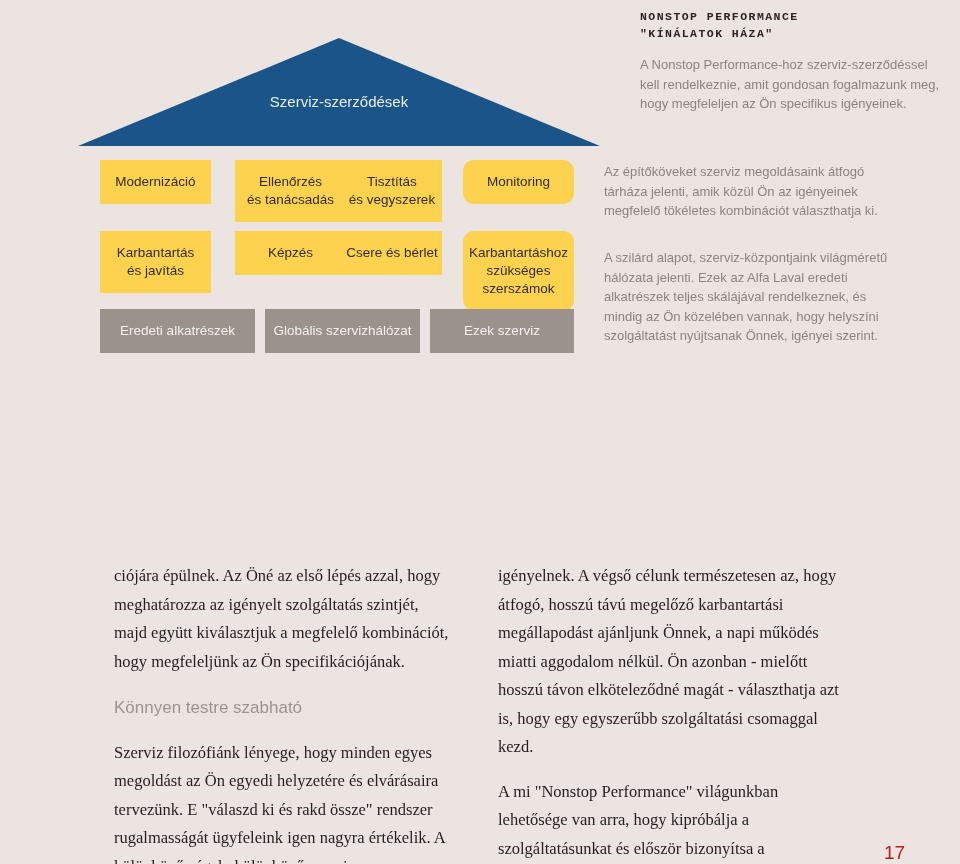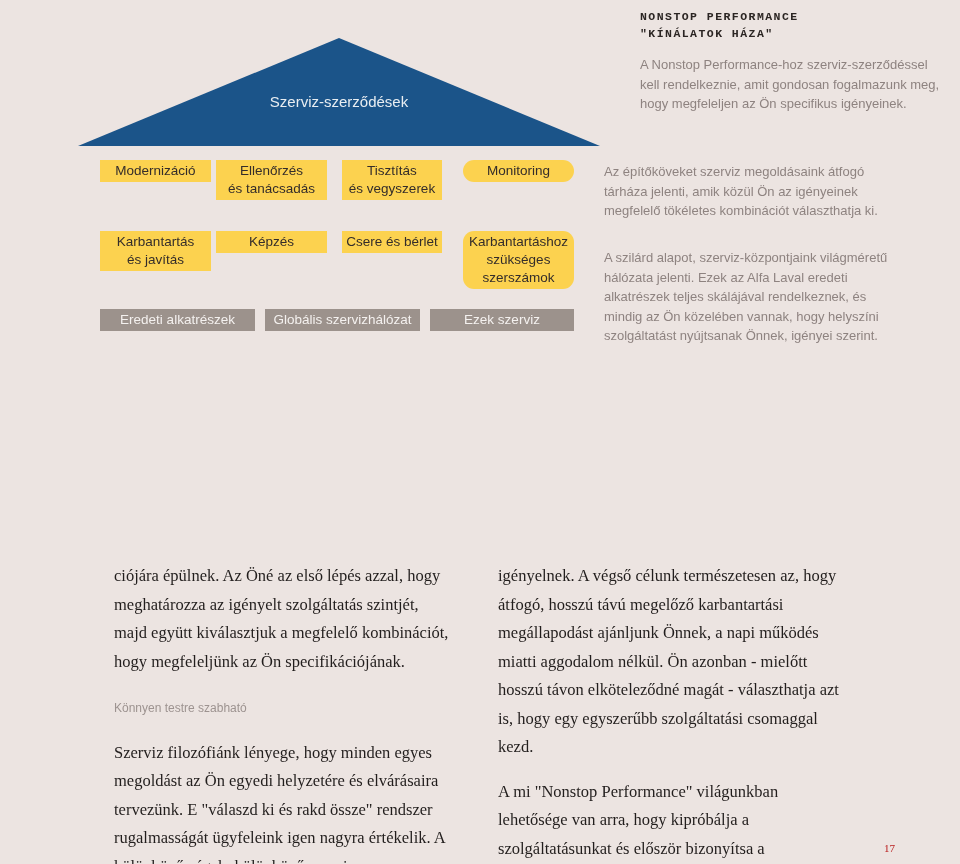--- a/index.html
+++ b/index.html
@@ -71,40 +71,40 @@
     left: 100px;
     width: 476px;
   }
   .cell {
     position: absolute;
     box-sizing: border-box;
     display: flex;
     align-items: center;
     justify-content: center;
     text-align: center;
-    padding: 2px 4px;
+    padding: 13px 4px;
     font-size: 13.5px;
     line-height: 18px;
   }
   .cell.yellow {
     background: #fcd24f;
     color: #342d2a;
   }
   .cell.grey {
     background: #9c928c;
     color: #f4f1ef;
   }
 
   
   .row1 { top: 160px; height: 61px; }
   .row2 { top: 231px; height: 62px; }
   .row3 { top: 309px; height: 52px; }
 
   .c1 { left: 0px;   width: 111px; }
-  .c2 { left: 116px; width: 111px; }
+  .c2 { left: 135px; width: 111px; }
   .c3 { left: 242px; width: 100px; }
   .c4 { left: 363px; width: 111px; border-radius: 11px; }
 
   .g1 { left: 0px;   width: 155px; }
   .g2 { left: 165px; width: 155px; }
   .g3 { left: 330px; width: 144px; }
 
   .side-par {
     position: absolute;
     left: 604px;
@@ -126,34 +126,33 @@
     line-height: 28.5px;
     color: #221e1d;
   }
   .body-col.left  { left: 98px; }
   .body-col.right { left: 482px; width: 380px; }
 
   .body-col p { margin: 16px; }
 
   .sub-head {
     font-family: "Liberation Sans", sans-serif;
-    font-size: 12px;
+    font-size: 17px;
     line-height: 28.5px;
     color: #9d9390;
     margin: 0;
     padding-top: 2px;
   }
 
   .page-num {
     position: absolute;
     left: 884px;
     top: 842px;
-    font-size: 11px;
+    font-size: 19px;
     color: #b91c1c;
-    font-family: Liberation Serif, serif;
   }
 </style>
 </head>
 <body>
 
 <div class="doc-title">
   <span>NONSTOP PERFORMANCE</span>
   <span class="line2">"KÍNÁLATOK HÁZA"</span>
 </div>
 

